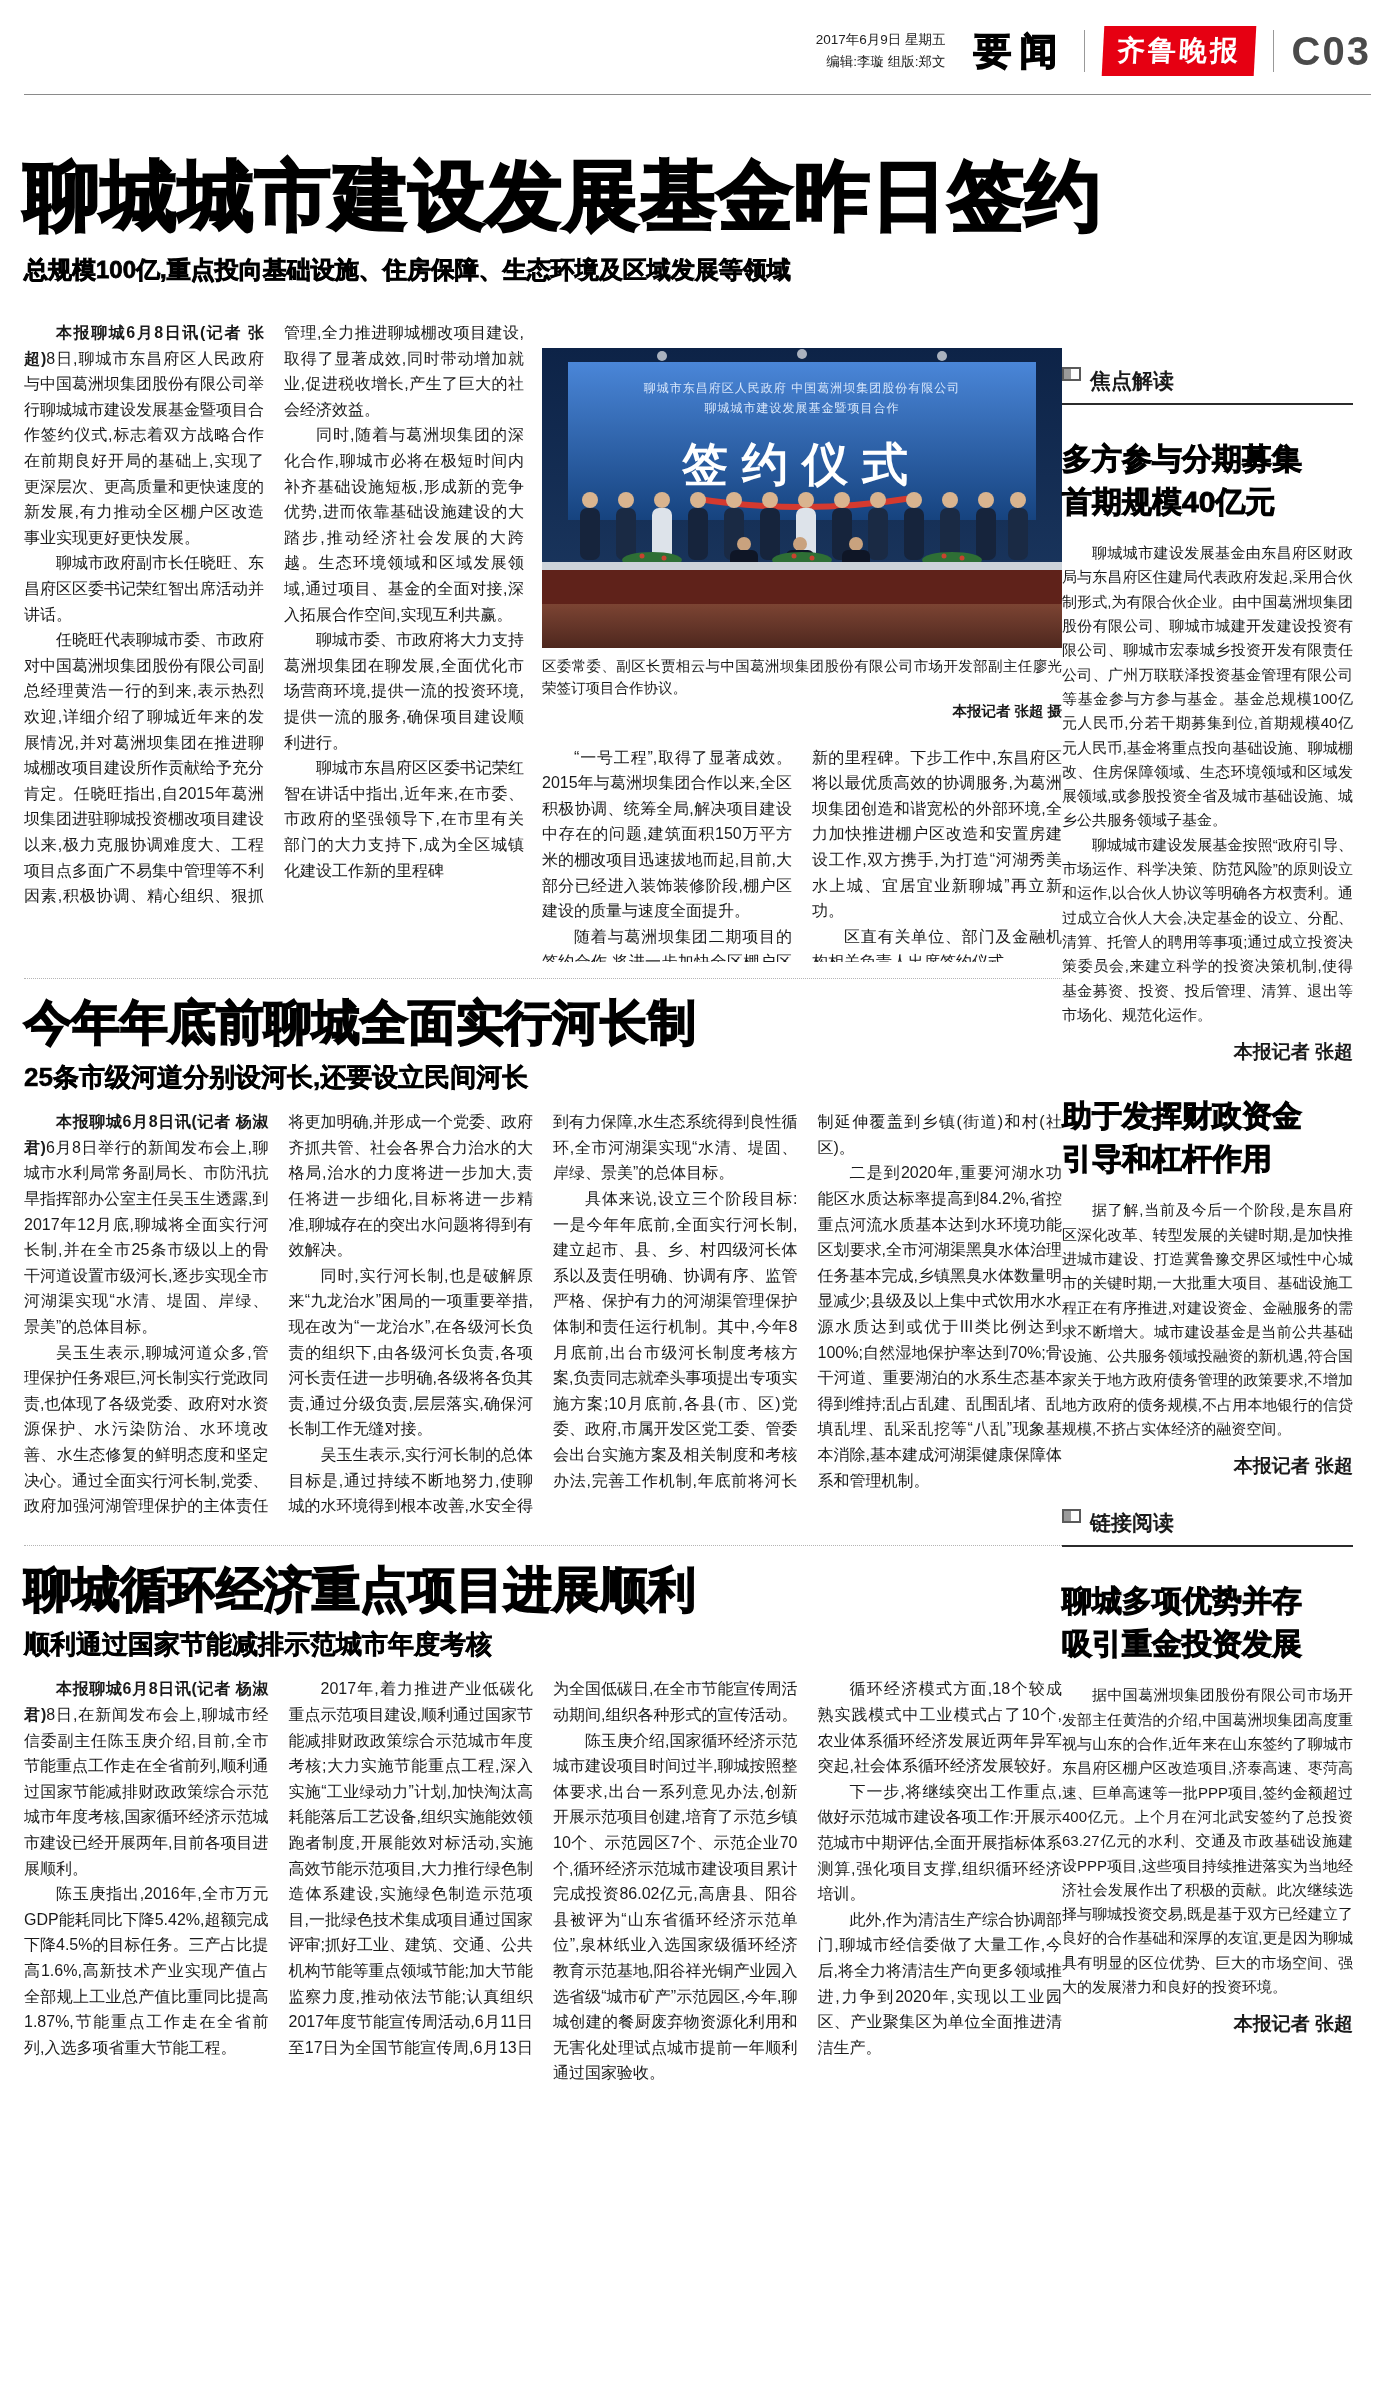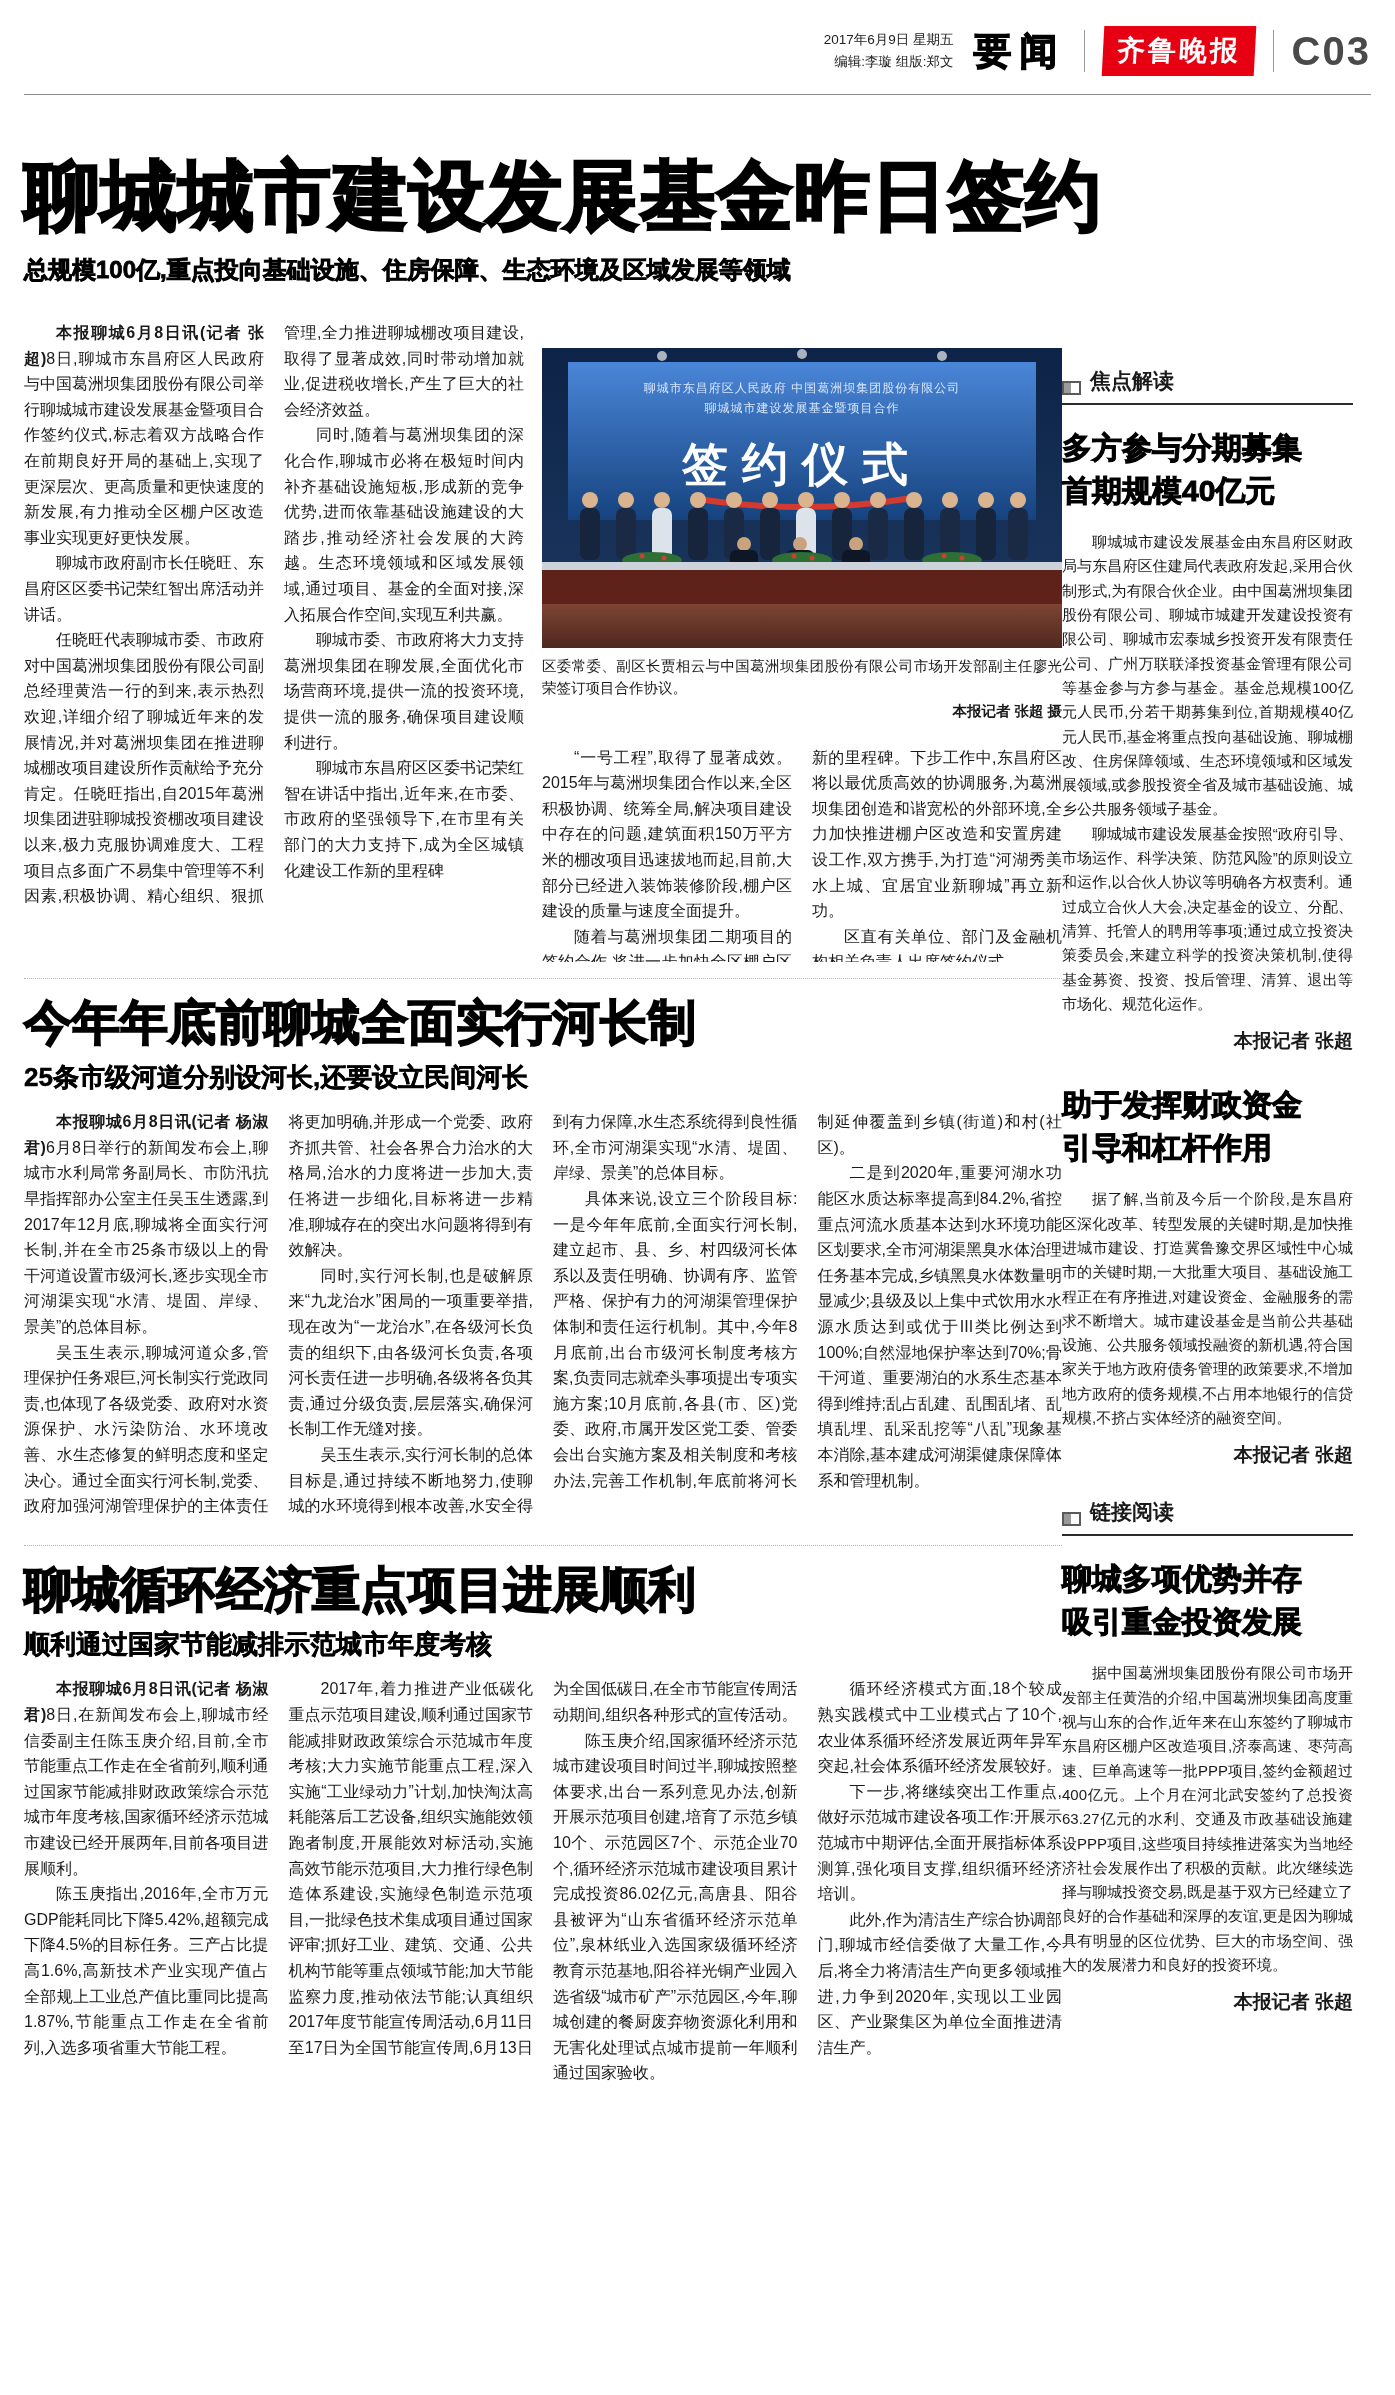--- a/index.html
+++ b/index.html
@@ -3,21 +3,21 @@
 <meta charset="utf-8">
 <style>
   * { margin:0; padding:0; box-sizing:border-box; }
   html,body { background:#e8e8e4; }
   body { font-family:"Liberation Sans","DejaVu Sans",sans-serif; color:#1a1a1a; }
   .page { width:1395px; height:2395px; margin:0 auto; background:#fff;
           padding:14px 24px 20px; overflow:hidden; position:relative; }
 
   
   .masthead { display:flex; justify-content:flex-end; align-items:center; gap:18px; height:74px; }
-  .mh-meta { text-align:right; font-size:13.5px; color:#222; line-height:1.6; margin-right:2px; }
+  .mh-meta { text-align:right; font-size:13.5px; color:#222; line-height:1.6; margin-right:10px; }
   .mh-section { font-size:38px; font-weight:900; letter-spacing:8px; color:#000;
                 -webkit-text-stroke:1.2px #000; }
   .mh-divider { width:1px; height:42px; background:#999; }
   .mh-brand { background:#e60012; color:#fff; font-weight:900; font-size:28px;
               padding:6px 14px; letter-spacing:3px; transform:skewX(-3deg); }
   .mh-page { font-size:40px; font-weight:700; color:#4a4a4a; letter-spacing:2px; }
   .rule { border-top:1px solid #8a8a8a; margin-top:6px; }
 
   
   .content { display:flex; }
@@ -50,22 +50,22 @@
   .article2, .article3 { border-top:1px dotted #b5b5b5; margin-top:16px; padding-top:16px; }
   .a-head { font-size:48px; font-weight:900; line-height:1.15; color:#000;
             -webkit-text-stroke:1.6px #000; margin-bottom:10px; }
   .a-sub  { font-size:26px; font-weight:800; color:#000; margin-bottom:14px;
             -webkit-text-stroke:0.5px #000; }
   .cols4 { column-count:4; column-gap:20px; overflow:hidden; }
   .article2 .cols4 { height:420px; }
   .article3 .cols4 { height:700px; }
 
   
-  .sb-label { display:flex; align-items:flex-end; gap:9px; font-size:21px; font-weight:800;
-              border-bottom:2px solid #2b2b2b; padding-bottom:8px; margin-bottom:22px; }
+  .sb-label { display:flex; align-items:flex-start; gap:9px; font-size:21px; font-weight:800;
+              border-bottom:2px solid #2b2b2b; padding-bottom:8px; margin-bottom:33px; }
   .sb-icon { width:19px; height:14px; border:2px solid #5a5a5a; display:inline-block;
              background:linear-gradient(90deg,#9a9a9a 45%,#ffffff 45%); }
   .sb-title { font-size:30px; font-weight:900; line-height:1.42; color:#000;
               -webkit-text-stroke:1px #000; margin-bottom:18px; }
   .sb-para { font-size:15px; line-height:1.62; text-align:justify; text-indent:2em; }
   .sb-byline { text-align:right; font-weight:700; font-size:19px; margin:12px 0 30px; }
   .sb-sec2 { margin-top:4px; }
 </style>
 </head>
 <body>

